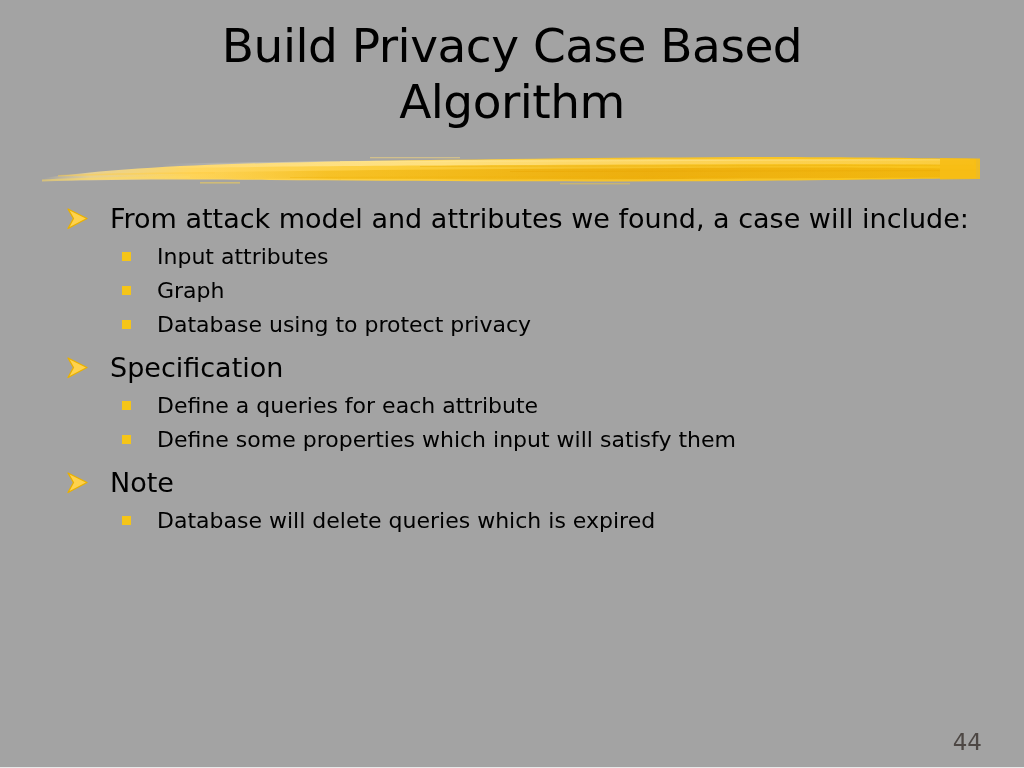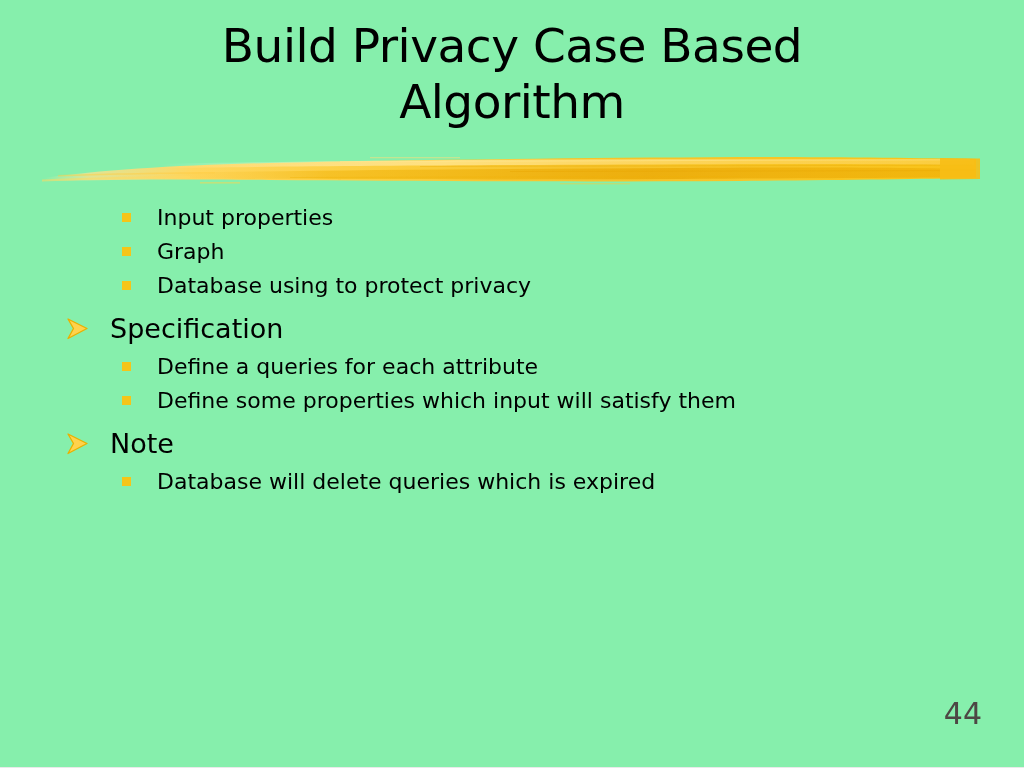--- a/index.html
+++ b/index.html
@@ -11,21 +11,21 @@
     width: 1024px;
     height: 768px;
     overflow: hidden;
     font-family: "DejaVu Sans", sans-serif;
   }
 
   .slide {
     position: relative;
     width: 1024px;
     height: 768px;
-    background: #86efac;
+    background: #a3a3a3;
     box-sizing: border-box;
     border-bottom: 1px solid #e9e9e9;
     overflow: hidden;
   }
 
   
   .title-block {
     position: absolute;
     left: 60px;
     top: 18px;
@@ -99,23 +99,23 @@
 
   .grp { margin-bottom: 2px; }
   .grp-sub { margin-top: 2px; }
 
   .spacer-sm { height: 6px; }
 
   
   .page-num {
     position: absolute;
     right: 42px;
-    bottom: 36px;
-    font-family: "DejaVu Sans", sans-serif;
-    font-size: 30px;
+    bottom: 12px;
+    font-family: "DejaVu Sans", sans-serif;
+    font-size: 23px;
     color: #4d4744;
   }
 </style>
 </head>
 <body>
 
 <div class="slide">
 
   <div class="title-block">
     <div class="title-line">Build Privacy Case Based</div>
@@ -172,24 +172,32 @@
 
       <rect x="160" y="34" width="40" height="1.6" fill="#FBD34E" opacity="0.5"></rect>
       <rect x="520" y="35" width="70" height="1.4" fill="#F9CB3A" opacity="0.45"></rect>
       <rect x="330" y="9" width="90" height="1.3" fill="#FFDE78" opacity="0.5"></rect>
     </svg>
   </div>
 
   <div class="body-block">
 
     <div class="grp">
+      <div class="bullet1">
+        <span class="arrow-icon">
+          <svg width="24" height="22" viewBox="0 0 24 22" xmlns="http://www.w3.org/2000/svg">
+            <path d="M2,1 L21,10.5 L2,20.5 L7.5,10.5 Z" fill="#FFD24D" stroke="#E9B000" stroke-width="1.3" stroke-linejoin="round"></path>
+          </svg>
+        </span>
+        <span>From attack model and attributes we found, a case will include:</span>
+      </div>
       <div class="grp-sub">
         <div class="bullet2">
           <span class="sq-icon"></span>
-          <span>Input properties</span>
+          <span>Input attributes</span>
         </div>
         <div class="bullet2">
           <span class="sq-icon"></span>
           <span>Graph</span>
         </div>
         <div class="bullet2">
           <span class="sq-icon"></span>
           <span>Database using to protect privacy</span>
         </div>
       </div>

